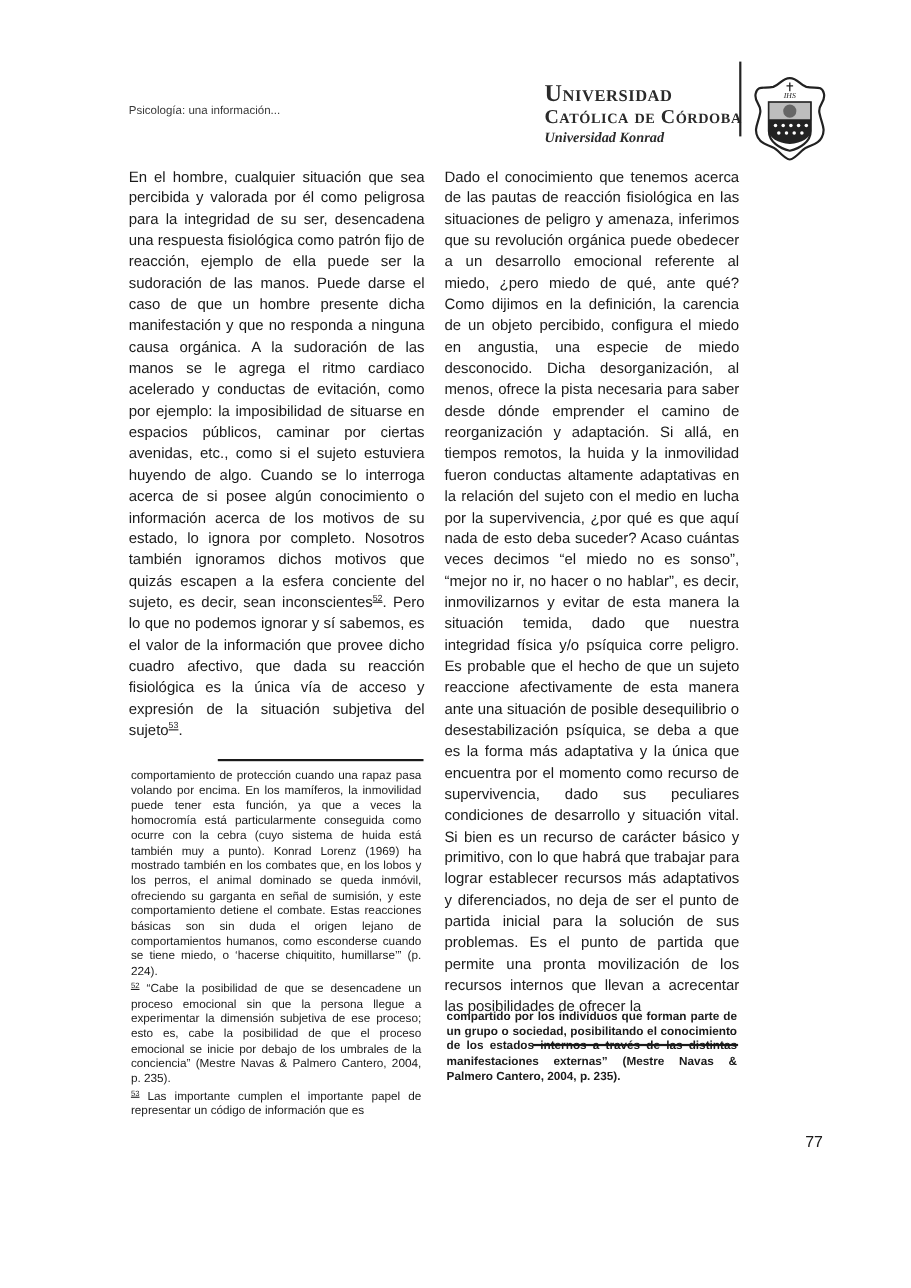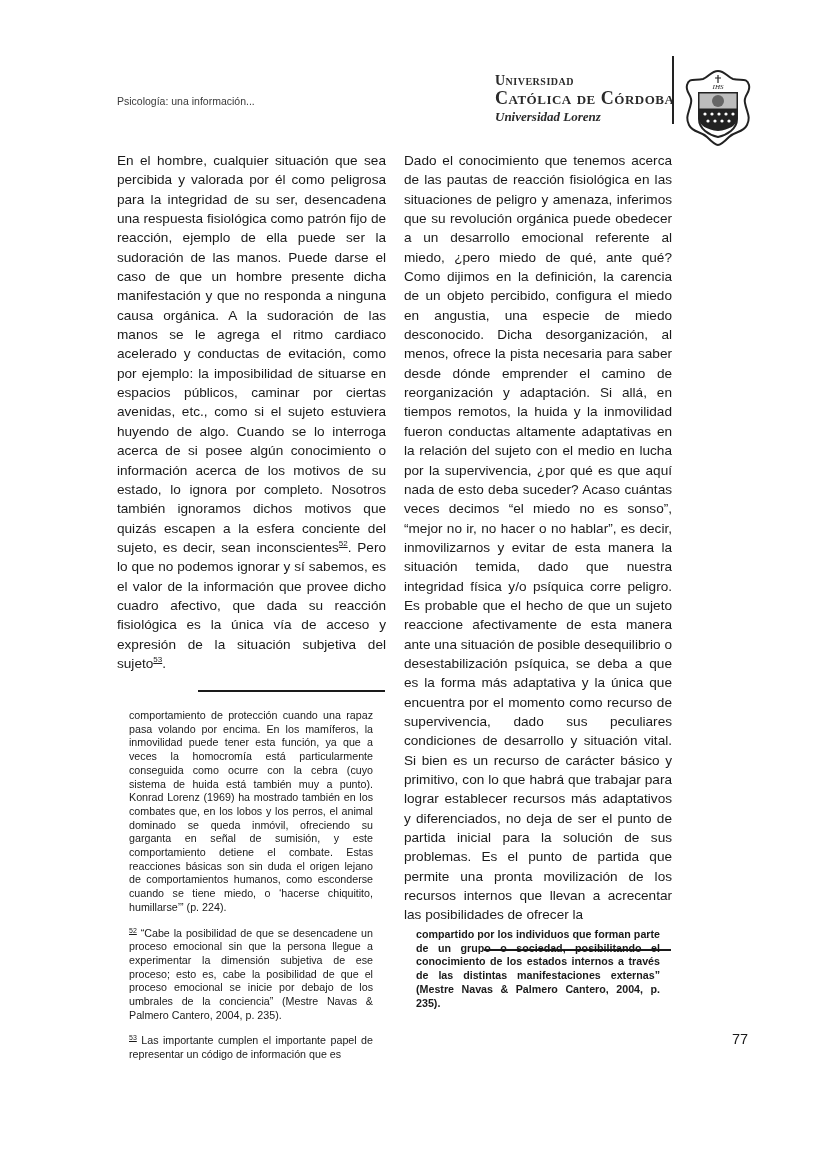--- a/index.html
+++ b/index.html
@@ -1,48 +1,48 @@
 <!DOCTYPE html>
 <html><head>
 <meta charset="utf-8">
 <style>
   html, body { margin: 0; padding: 0; background: #ffffff; }
   body { width: 828px; height: 1171px; position: relative; overflow: hidden; color: #1a1a1a; font-family: "Liberation Sans", sans-serif; }
   .running-head { position: absolute; left: 117px; top: 95px; font-size: 10.5px; color: #3a3a3a; }
   .brand { position: absolute; left: 495px; top: 74px; line-height: 1; }
   .brand .l1, .brand .l2 { font-family: "Liberation Serif", serif; font-weight: bold; color: #2a2a2a; font-variant: small-caps; letter-spacing: 0.5px; }
-  .brand .l1 { font-size: 14px; }
+  .brand .l1 { font-size: 22px; }
   .brand .l2 { font-size: 18px; margin-top: 1px; }
   .brand .l3 { font-family: "Liberation Serif", serif; font-style: italic; font-weight: bold; font-size: 13px; color: #2a2a2a; margin-top: 3px; }
   .brand-divider { position: absolute; left: 672px; top: 56px; width: 2px; height: 68px; background: #222; }
   .crest { position: absolute; left: 683px; top: 67px; width: 70px; height: 82px; font-style: italic; }
   .col { position: absolute; font-size: 13.6px; line-height: 19.35px; text-align: justify; }
   .col.left { left: 117px; top: 151px; width: 269px; }
   .col.right { left: 404px; top: 151px; width: 268px; }
   .col p { margin: 0; }
   sup { font-size: 8px; line-height: 0; vertical-align: 6px; text-decoration: underline; }
   .fn-rule { position: absolute; height: 2px; background: #1a1a1a; }
   .fn-rule.left { left: 198px; top: 690px; width: 187px; }
   .fn-rule.right { left: 484px; top: 949px; width: 187px; }
   .fn { position: absolute; font-size: 10.7px; line-height: 13.7px; text-align: justify; }
   .fn.left { left: 117px; top: 697px; width: 268px; }
   .fn.right { left: 404px; top: 916px; width: 268px; font-weight: bold; }
-  .fn p { margin: 12px; }
+  .fn p { margin: 2px; }
   .fn sup { font-size: 7px; vertical-align: 4px; }
   .page-number { position: absolute; left: 732px; top: 1031px; font-size: 14.5px; color: #1a1a1a; }
 </style>
 </head>
 <body>
 
 <div class="running-head">Psicología: una información...</div>
 
 <div class="brand">
   <div class="l1">Universidad</div>
   <div class="l2">Católica de Córdoba</div>
-  <div class="l3">Universidad Lorenz</div>
+  <div class="l3">Universidad Konrad</div>
 </div>
 <div class="brand-divider"></div>
 
 <div class="crest">
   <svg width="70" height="82" viewBox="0 0 70 82">
     <path d="M35 4 C 28 4, 26 10, 20 12 C 12 14, 6 10, 4 18 C 2 26, 10 28, 8 36 C 6 46, 2 50, 6 58 C 10 66, 18 64, 24 70 C 28 74, 32 78, 35 78 C 38 78, 42 74, 46 70 C 52 64, 60 66, 64 58 C 68 50, 64 46, 62 36 C 60 28, 68 26, 66 18 C 64 10, 58 14, 50 12 C 44 10, 42 4, 35 4 Z" fill="none" stroke="#222" stroke-width="2"></path>
     <path d="M16 26 L54 26 L54 52 C 54 62, 44 68, 35 70 C 26 68, 16 62, 16 52 Z" fill="#fff" stroke="#222" stroke-width="2"></path>
     <path d="M16 26 L54 26 L54 42 L16 42 Z" fill="#bdbdbd" stroke="#222" stroke-width="1"></path>
     <circle cx="35" cy="34" r="6" fill="#666"></circle>
     <path d="M16 42 L54 42 L54 52 C 54 58, 46 63, 35 64 C 24 63, 16 58, 16 52 Z" fill="#222"></path>

